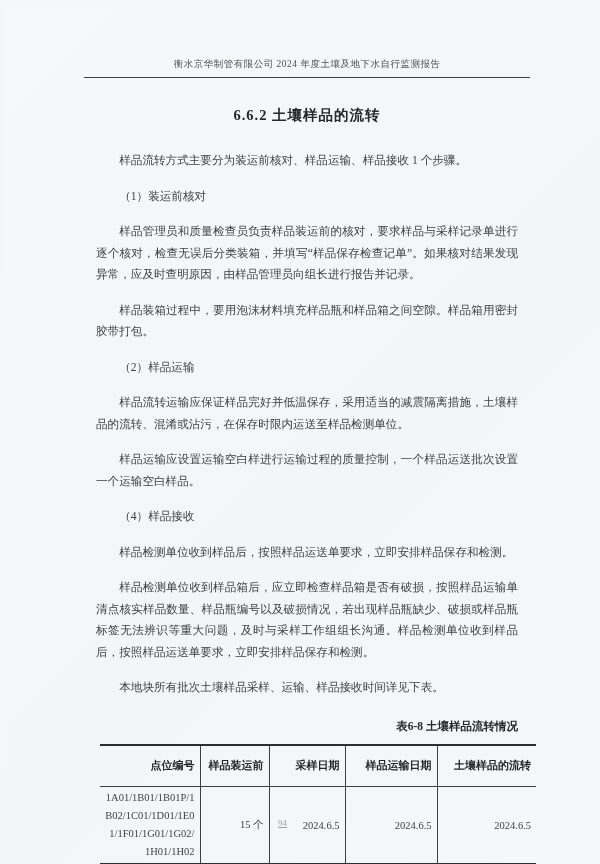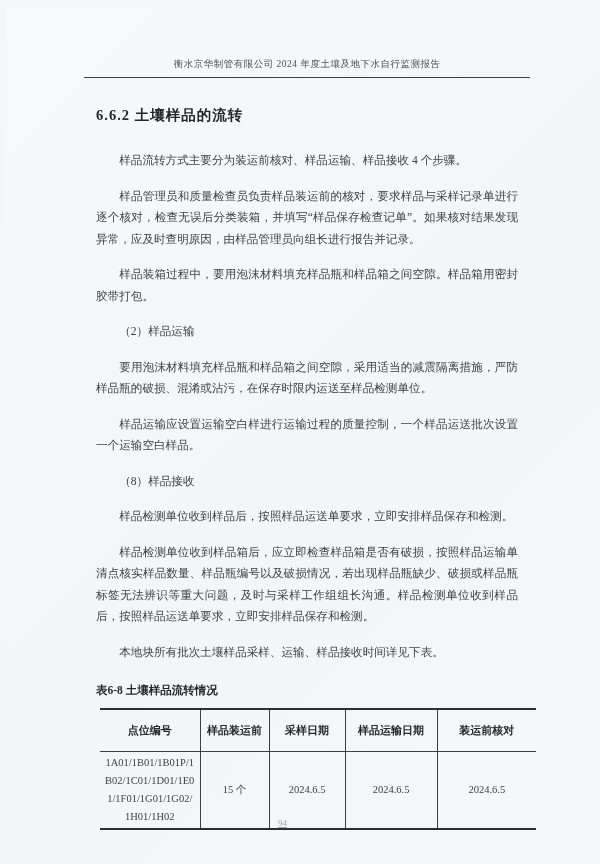--- a/index.html
+++ b/index.html
@@ -28,47 +28,48 @@
   .content {
     position:absolute;
     top:84px; left:78px; width:446px;
   }
   .section-heading {
     font-size:14.5px;
     font-weight:bold;
     color:#24272b;
     margin:4px 0 13px 0;
     letter-spacing:1px;
+    text-align:center;
   }
   .para {
     font-size:11.6px;
     line-height:21.5px;
     text-indent:2em;
     text-align:justify;
     color:#3b3f44;
     margin:0 0 2px 0;
   }
   .table-caption {
     margin:8px 0 4px 0;
-    text-align:left;
+    text-align:right;
     font-weight:bold;
     font-size:11.5px;
     color:#24272b;
   }
   table.transfer {
     border-collapse:collapse;
     table-layout:fixed;
     width:436px;
     margin-left:10px;
     border-top:2px solid #2b2f33;
     border-bottom:2px solid #2b2f33;
   }
   table.transfer th, table.transfer td {
     border-right:1px solid #3a3f45;
-    text-align:center;
+    text-align:right;
     vertical-align:middle;
     padding:2px 5px;
   }
   table.transfer th:last-child, table.transfer td:last-child { border-right:none; }
   table.transfer thead tr { height:42px; }
   table.transfer thead th {
     font-size:11px;
     font-weight:bold;
     color:#24272b;
     border-bottom:1px solid #3a3f45;
@@ -97,48 +98,49 @@
 
 <div class="page">
 
   <div class="header">
     <span>衡水京华制管有限公司 2024 年度土壤及地下水自行监测报告</span>
   </div>
 
   <div class="content">
     <div class="section-heading">6.6.2  土壤样品的流转</div>
 
-    <p class="para">样品流转方式主要分为装运前核对、样品运输、样品接收 4 个步骤。</p>
+    <p class="para">样品流转方式主要分为装运前核对、样品运输、样品接收 1 个步骤。</p>
+    <p class="para">（1）装运前核对</p>
     <p class="para">样品管理员和质量检查员负责样品装运前的核对，要求样品与采样记录单进行逐个核对，检查无误后分类装箱，并填写“样品保存检查记单”。如果核对结果发现异常，应及时查明原因，由样品管理员向组长进行报告并记录。</p>
     <p class="para">样品装箱过程中，要用泡沫材料填充样品瓶和样品箱之间空隙。样品箱用密封胶带打包。</p>
     <p class="para">（2）样品运输</p>
-    <p class="para">要用泡沫材料填充样品瓶和样品箱之间空隙，采用适当的减震隔离措施，严防样品瓶的破损、混淆或沾污，在保存时限内运送至样品检测单位。</p>
+    <p class="para">样品流转运输应保证样品完好并低温保存，采用适当的减震隔离措施，土壤样品的流转、混淆或沾污，在保存时限内运送至样品检测单位。</p>
     <p class="para">样品运输应设置运输空白样进行运输过程的质量控制，一个样品运送批次设置一个运输空白样品。</p>
-    <p class="para">（8）样品接收</p>
+    <p class="para">（4）样品接收</p>
     <p class="para">样品检测单位收到样品后，按照样品运送单要求，立即安排样品保存和检测。</p>
     <p class="para">样品检测单位收到样品箱后，应立即检查样品箱是否有破损，按照样品运输单清点核实样品数量、样品瓶编号以及破损情况，若出现样品瓶缺少、破损或样品瓶标签无法辨识等重大问题，及时与采样工作组组长沟通。样品检测单位收到样品后，按照样品运送单要求，立即安排样品保存和检测。</p>
     <p class="para">本地块所有批次土壤样品采样、运输、样品接收时间详见下表。</p>
 
     <div class="table-caption">表6-8 土壤样品流转情况</div>
 
     <table class="transfer">
       <colgroup>
         <col style="width:100px">
         <col style="width:69px">
         <col style="width:76px">
         <col style="width:92px">
         <col style="width:99px">
       </colgroup>
       <thead>
         <tr>
           <th>点位编号</th>
           <th>样品装运前</th>
           <th>采样日期</th>
           <th>样品运输日期</th>
-          <th>装运前核对</th>
+          <th>土壤样品的流转</th>
         </tr>
       </thead>
       <tbody>
         <tr>
           <td class="point-ids">1A01/1B01/1B01P/1B02/1C01/1D01/1E01/1F01/1G01/1G02/1H01/1H02</td>
           <td>15 个</td>
           <td>2024.6.5</td>
           <td>2024.6.5</td>
           <td>2024.6.5</td>
         </tr>

